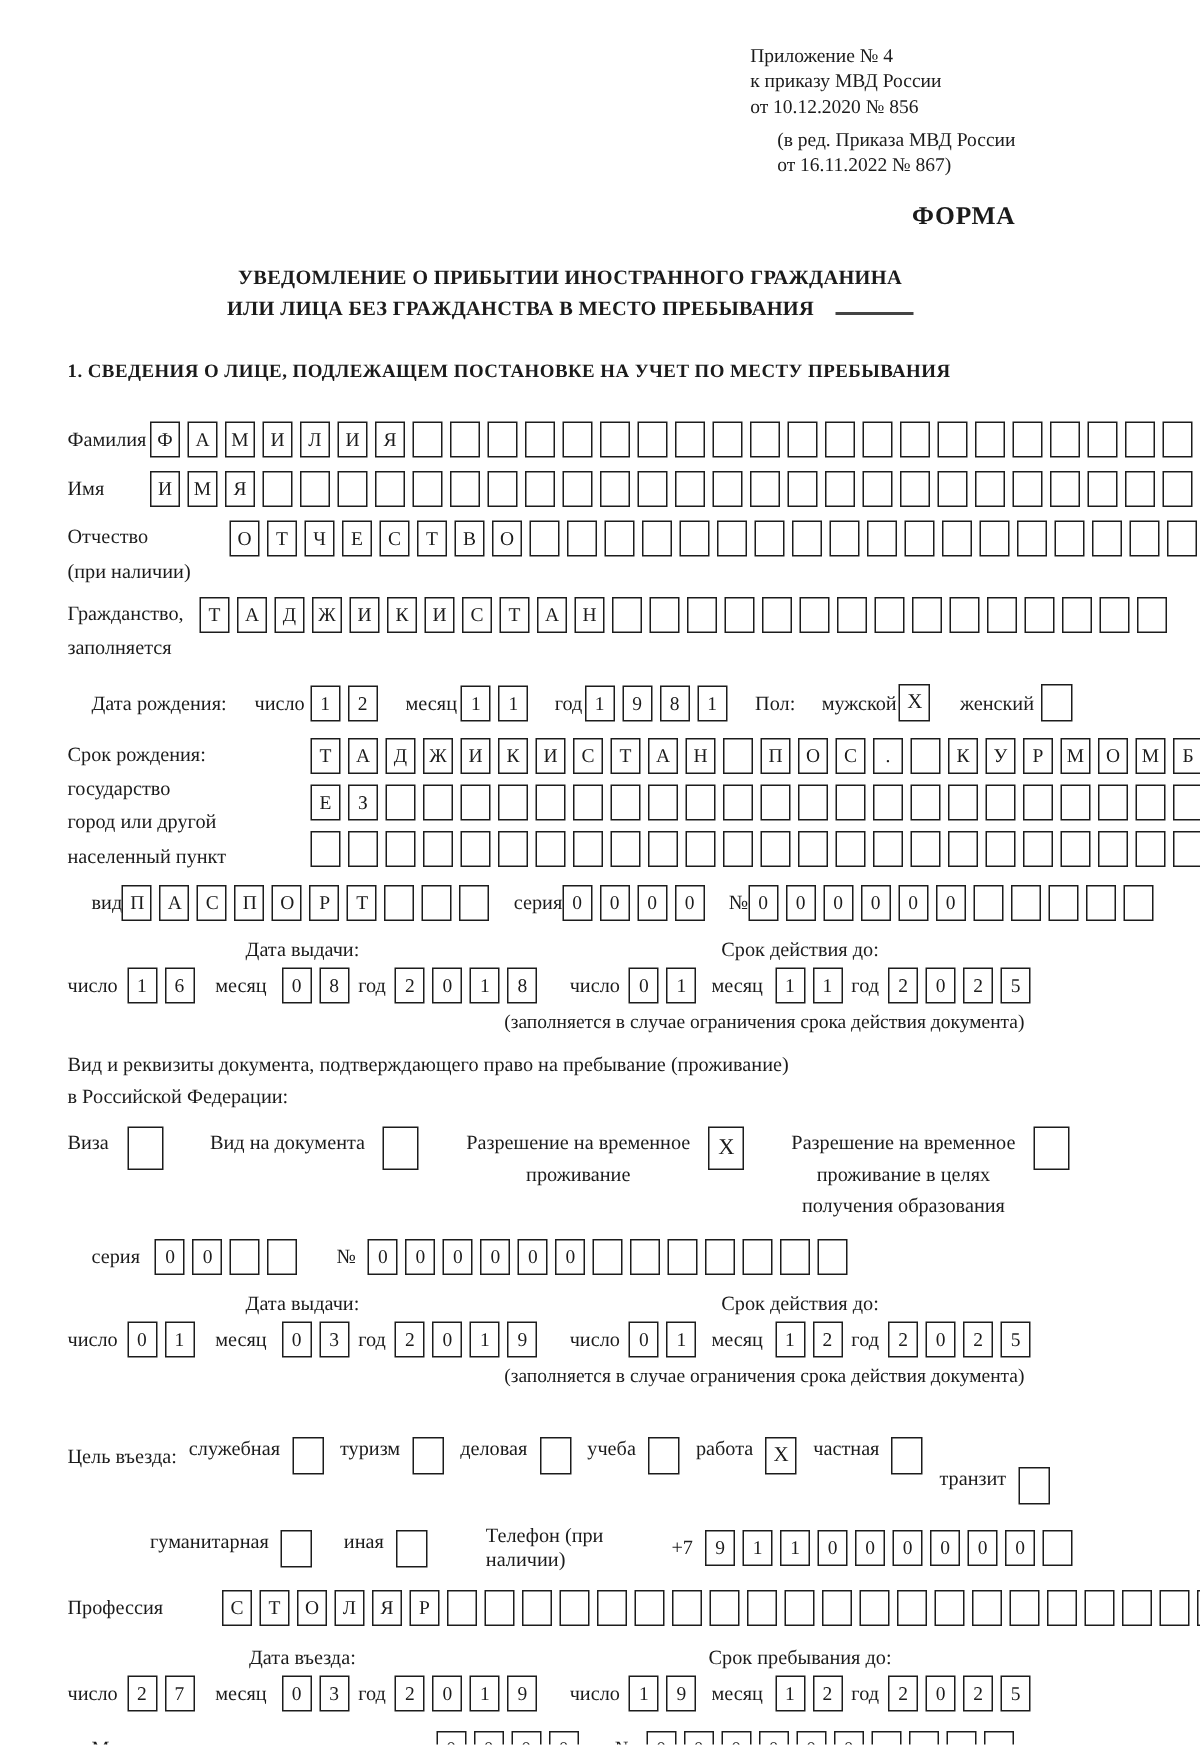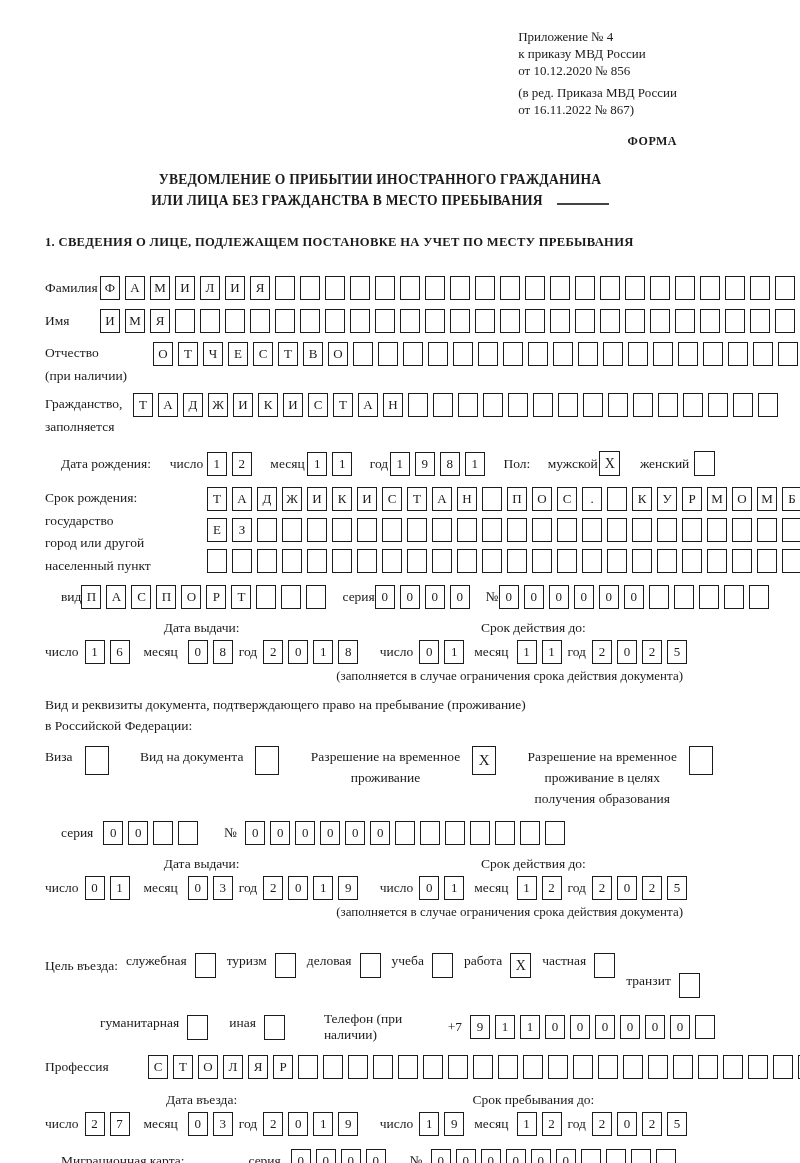--- a/index.html
+++ b/index.html
@@ -7,22 +7,22 @@
   body {
     width: 800px; height: 1163px; overflow: hidden;
     font-family: "Liberation Serif", "DejaVu Serif", serif;
     color: #1b1b1b; font-size: 13.5px;
   }
   .page { padding: 28px 5px 0 45px; width: 720px; }
 
   
   .hdr-wrap { display: flex; justify-content: flex-end; }
   .hdr-right { margin-right: 38px; font-size: 13px; line-height: 17px; }
-  .hdr-amend { margin-top: 5px; }
-  .forma { text-align: right; margin: 16px 38px 0 0; font-weight: bold; font-size: 12px; letter-spacing: .5px; }
+  .hdr-amend { margin-top: 5px; margin-left: 18px; }
+  .forma { text-align: right; margin: 16px 38px 0 0; font-weight: bold; font-size: 17px; letter-spacing: .5px; }
 
   .title { text-align: center; margin-top: 20px; font-weight: bold; font-size: 13.6px; line-height: 21px; letter-spacing: .2px; }
   .blankline { display: inline-block; width: 52px; border-bottom: 2px solid #444; height: 12px; margin-left: 14px; }
 
   .sec-heading { margin-top: 24px; font-weight: bold; font-size: 12.6px; letter-spacing: .3px; }
 
   
   .boxes { display: inline-flex; gap: 5px; flex-shrink: 0; }
   .cell {
     width: 20px; height: 24px; border: 1.5px solid #1c1c1c; background: #fff;

